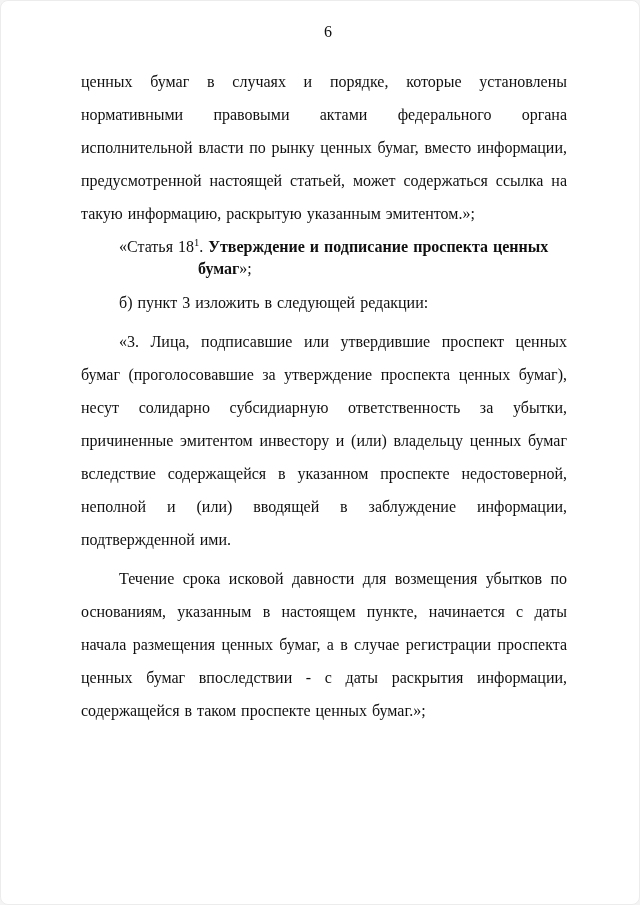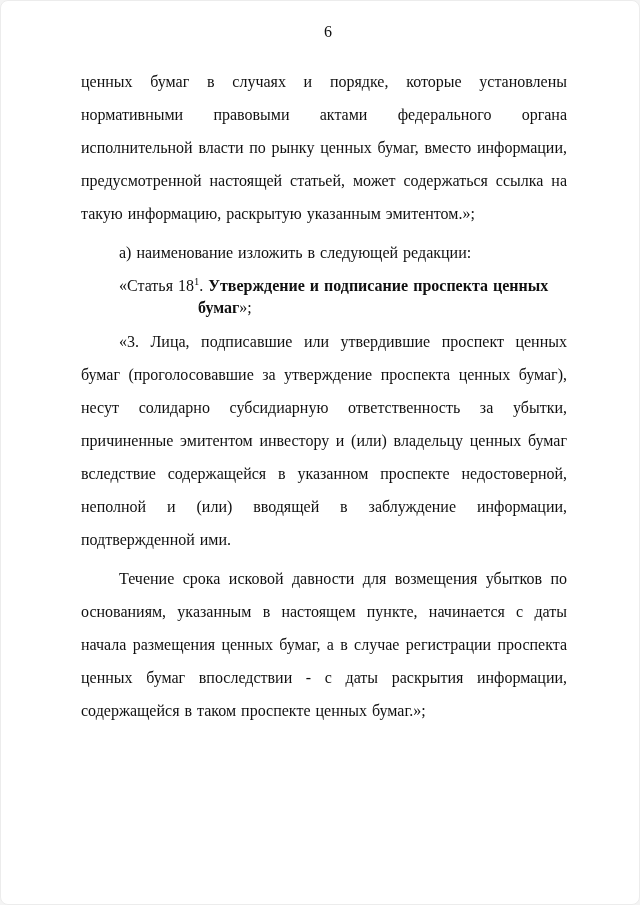--- a/index.html
+++ b/index.html
@@ -51,23 +51,23 @@
 </head>
 <body>
 
 <div class="page">
 
   <div class="page-number">6</div>
 
   <p class="para justify no-indent">ценных бумаг в случаях и порядке, которые установлены нормативными правовыми актами федерального органа исполнительной власти по рынку ценных бумаг, вместо информации, предусмотренной настоящей статьей, может содержаться ссылка на такую информацию, раскрытую указанным эмитентом.»;</p>
 
 
-  <p class="para indent">а) наименование изложить в следующей редакции:</p>
 
   <p class="para heading"><span>«Статья 18</span><sup class="fnote">1</sup><span>. </span><span class="bold">Утверждение и подписание проспекта ценных бумаг</span><span>»;</span></p>
 
+  <p class="para indent">б) пункт 3 изложить в следующей редакции:</p>
 
   <p class="para justify indent">«3. Лица, подписавшие или утвердившие проспект ценных бумаг (проголосовавшие за утверждение проспекта ценных бумаг), несут солидарно субсидиарную ответственность за убытки, причиненные эмитентом инвестору и (или) владельцу ценных бумаг вследствие содержащейся в указанном проспекте недостоверной, неполной и (или) вводящей в заблуждение информации, подтвержденной ими.</p>
 
   <p class="para justify indent">Течение срока исковой давности для возмещения убытков по основаниям, указанным в настоящем пункте, начинается с даты начала размещения ценных бумаг, а в случае регистрации проспекта ценных бумаг впоследствии - с даты раскрытия информации, содержащейся в таком проспекте ценных бумаг.»;</p>
 
 
 </div>
 
 </body></html>

